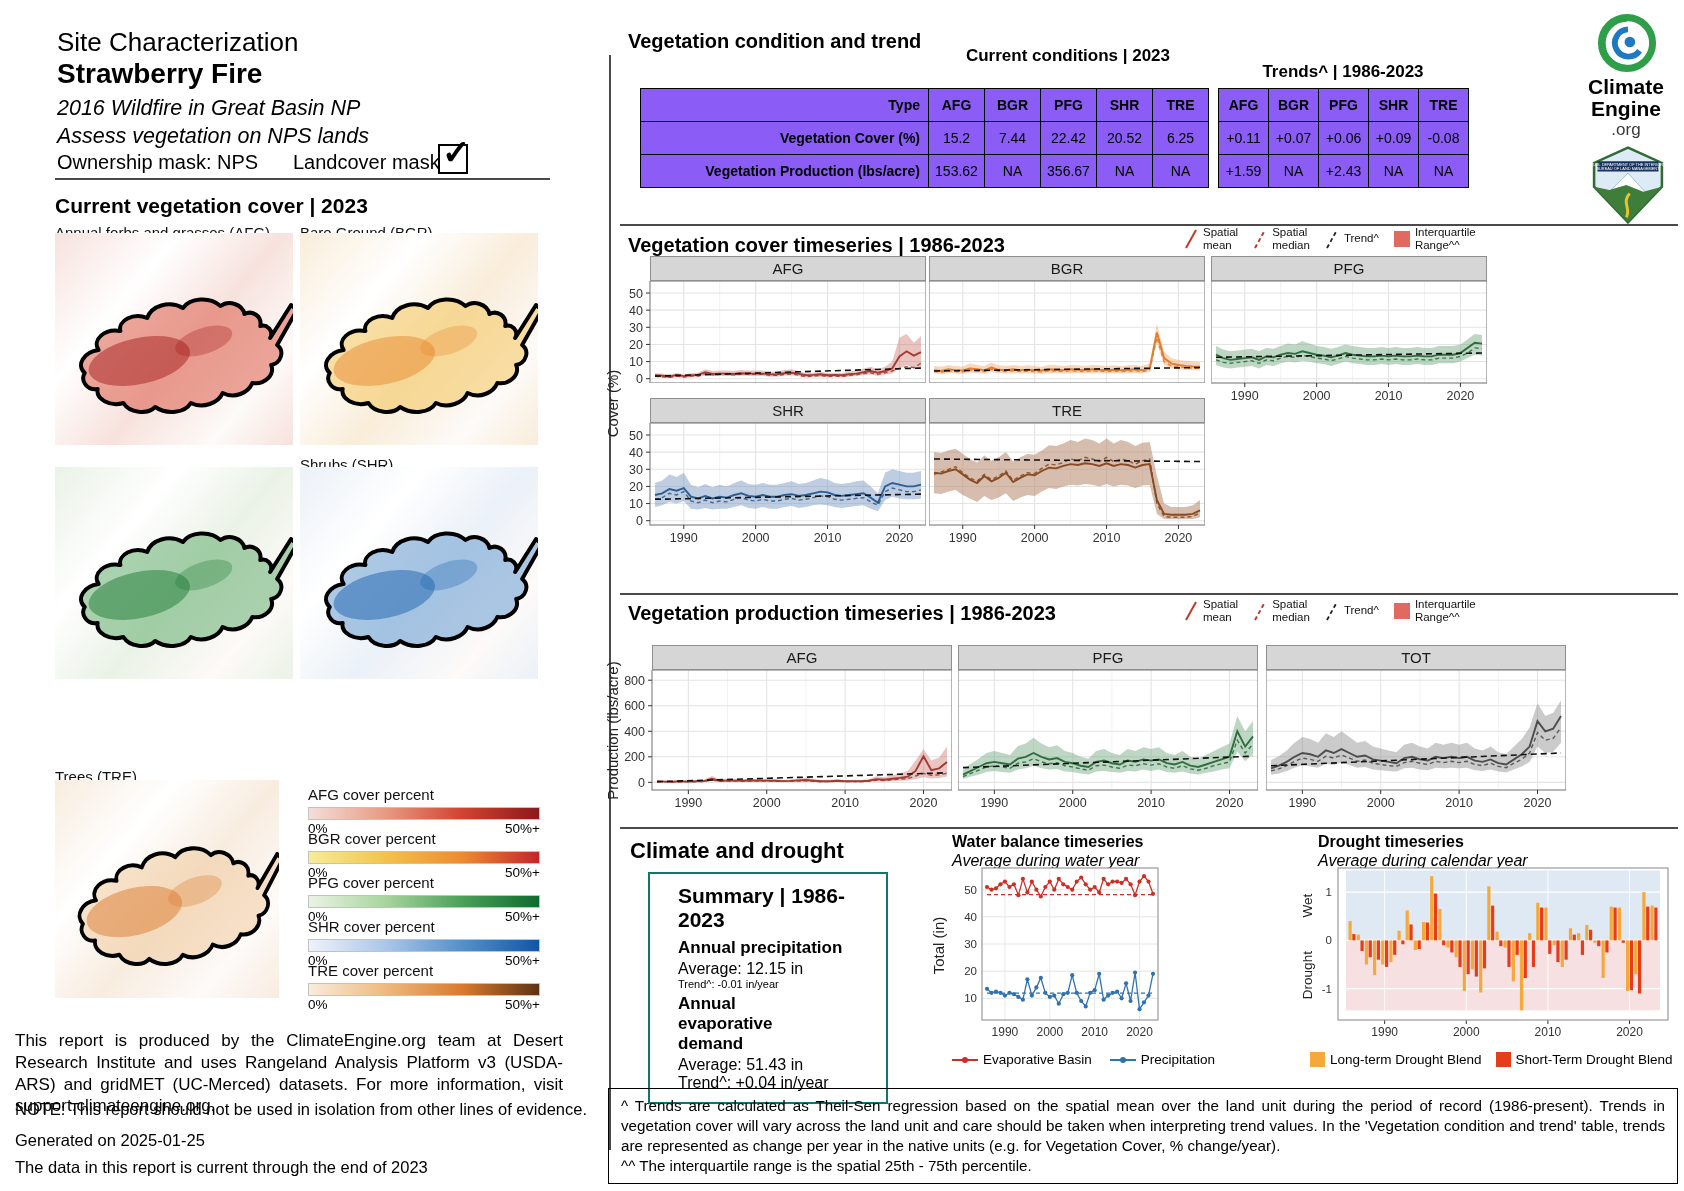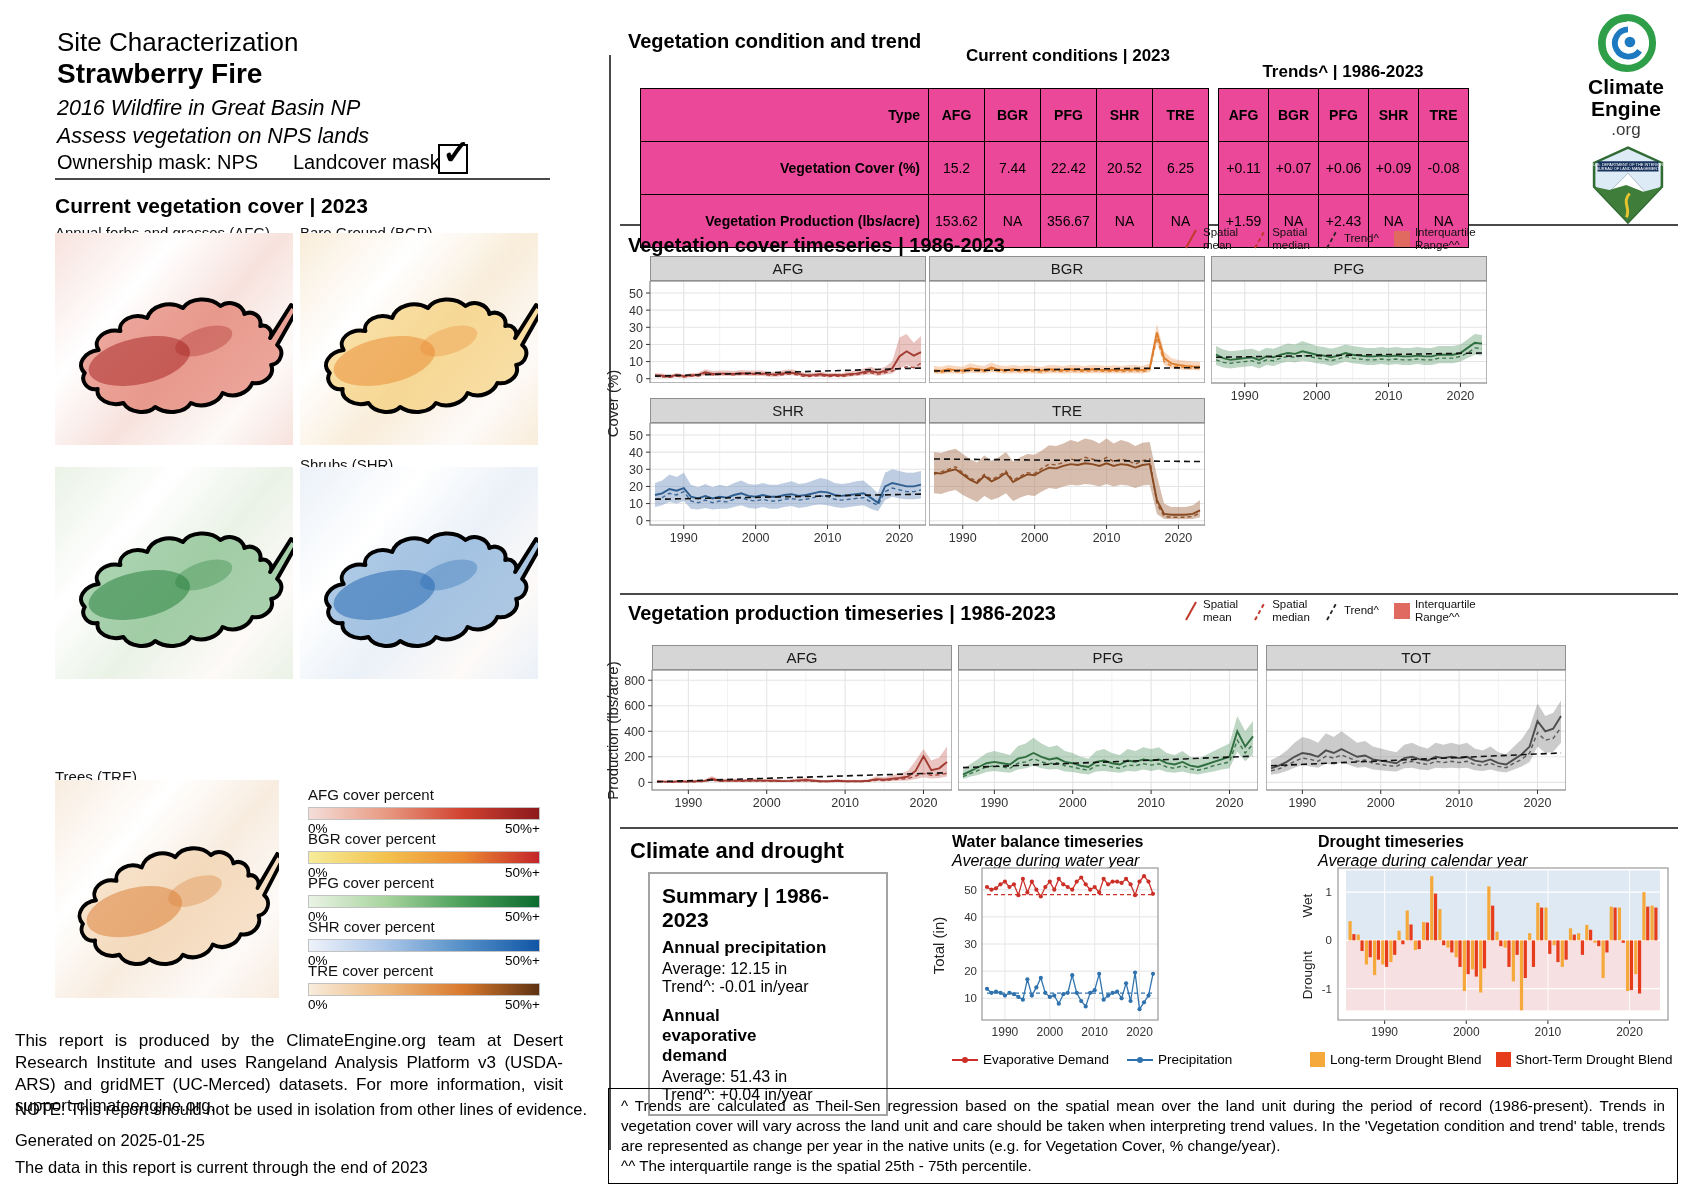--- a/index.html
+++ b/index.html
@@ -7,38 +7,38 @@
   body { position:relative; overflow:hidden; }
   .abs { position:absolute; }
   .b { font-weight:bold; }
   .i { font-style:italic; }
   .h-sec { font-weight:bold; font-size:20px; }
   .facet-strip { position:absolute; background:#d6d6d6; border:1px solid #8f8f8f; display:flex; align-items:center; justify-content:center; font-size:15px; color:#1a1a1a; }
   .rot { position:absolute; transform:rotate(-90deg); font-size:15px; color:#222; text-align:center; }
   .map-canvas { position:absolute; }
   .maplabel { position:absolute; font-size:15px; color:#111; }
   .cond-table { position:absolute; border-collapse:collapse; }
-  .cond-table td, .cond-table th { border:1.6px solid #000; font-size:14px; height:33px; text-align:center; padding:18px 4px; background:#ec4899; }
+  .cond-table td, .cond-table th { border:1.6px solid #000; font-size:14px; height:33px; text-align:center; padding:8px 4px; background:#8b5cf6; }
   .cond-table th { font-weight:bold; }
   .typecol { width:288px; text-align:right !important; font-weight:bold; padding-right:8px !important; }
   .valcol { width:56px; }
   .trcol { width:50px; }
   .grp-hdr { position:absolute; font-weight:bold; font-size:17px; text-align:center; }
   .ts-legend { position:absolute; display:flex; gap:14px; }
   .ts-item { display:flex; align-items:center; gap:4px; }
   .ts-lbl { font-size:11.5px; line-height:12.5px; color:#111; }
   .leg-item { position:absolute; width:240px; }
   .leg-label { font-size:15px; color:#111; }
   .leg-bar { margin-top:4px; height:13px; width:232px; border:1px solid #c2c2c2; }
   .leg-minmax { display:flex; justify-content:space-between; width:232px; font-size:13.5px; margin-top:1px; }
   .chart-legend { position:absolute; display:flex; align-items:center; gap:18px; font-size:13.5px; }
   .chart-legend .item { display:flex; align-items:center; gap:5px; }
   .checkbox { position:absolute; width:30px; height:30px; border:2.5px solid #000; }
   .checkmark { position:absolute; left:2px; top:-14px; font-size:34px; font-weight:bold; }
-  .summary-box { position:absolute; border:2px solid #a3a3a3; padding:10px 12px; width:240px; }
+  .summary-box { position:absolute; border:2px solid #0f766e; padding:10px 28px; width:240px; }
   .fnote-box { position:absolute; border:1.6px solid #000; padding:7px 12px; font-size:15.2px; line-height:1.32; }
   .divider { position:absolute; background:#4a4a4a; }
 </style>
 </head>
 <body>
 
 <div class="abs" style="left:57px;top:27px;font-size:26px;">Site Characterization</div>
 <div class="abs b" style="left:57px;top:58px;font-size:28px;">Strawberry Fire</div>
 <div class="abs i" style="left:57px;top:96px;font-size:21.5px;">2016 Wildfire in Great Basin NP</div>
 <div class="abs i" style="left:57px;top:124px;font-size:21.5px;">Assess vegetation on NPS lands</div>
@@ -556,21 +556,21 @@
       <line x1="271.4864864864865" y1="120" x2="271.4864864864865" y2="124" stroke="#333" stroke-width="1"></line>
       <text x="271.4864864864865" y="137" text-anchor="middle" font-size="12.5" fill="#333" font-family="Liberation Sans, sans-serif">2020</text>
     </svg>
   </div>
 
 <div class="abs b" style="left:630px;top:838px;font-size:22px;text-align:right;">Climate and drought</div>
 <div class="summary-box" style="left:648px;top:872px;">
   <div class="b" style="font-size:21px;margin-bottom:6px;">Summary | 1986-2023</div>
   <div class="b" style="font-size:17px;margin-bottom:2px;">Annual precipitation</div>
   <div style="font-size:16px;">Average: 12.15 in</div>
-  <div style="font-size:16px;margin-bottom:10px;">Trend^: -0.01 in/year</div>
+  <div style="font-size:11px;margin-bottom:4px;">Trend^: -0.01 in/year</div>
   <div class="b" style="font-size:17px;margin-bottom:2px;width:150px;">Annual evaporative demand</div>
   <div style="font-size:16px;">Average: 51.43 in</div>
   <div style="font-size:16px;">Trend^: +0.04 in/year</div>
 </div>
 
 <div class="abs b" style="left:952px;top:833px;font-size:16px;">Water balance timeseries</div>
 <div class="abs i" style="left:952px;top:852px;font-size:16px;">Average during water year</div>
 <span class="rot" style="left:898px;top:937px;width:80px;">Total (in)</span>
 <div class="abs" style="left:946px;top:860px;width:222px;height:186px;" id="water-chart"><svg width="222" height="186">
       <rect x="36" y="8" width="176" height="152" fill="#fff"></rect>
@@ -673,21 +673,21 @@
       <circle cx="202.51351351351352" cy="135.57142857142856" r="2.1" fill="#2f72ad"></circle>
       <circle cx="207" cy="113.85714285714285" r="2.1" fill="#2f72ad"></circle>
       <rect x="36" y="8" width="176" height="152" fill="none" stroke="#999" stroke-width="1.2"></rect>
     </svg></div>
 <div class="chart-legend" style="left:952px;top:1052px;">
   <div class="item">
       <svg width="26" height="12">
         <line x1="0" y1="6" x2="26" y2="6" stroke="#cb2f26" stroke-width="2"></line>
         <circle cx="13" cy="6" r="3" fill="#cb2f26"></circle>
       </svg>
-    <span>Evaporative Demand</span>
+    <span>Evaporative Basin</span>
     </div>
   <div class="item">
       <svg width="26" height="12">
         <line x1="0" y1="6" x2="26" y2="6" stroke="#2f72ad" stroke-width="2"></line>
         <circle cx="13" cy="6" r="3" fill="#2f72ad"></circle>
       </svg>
     <span>Precipitation</span>
     </div>
 </div>
 

